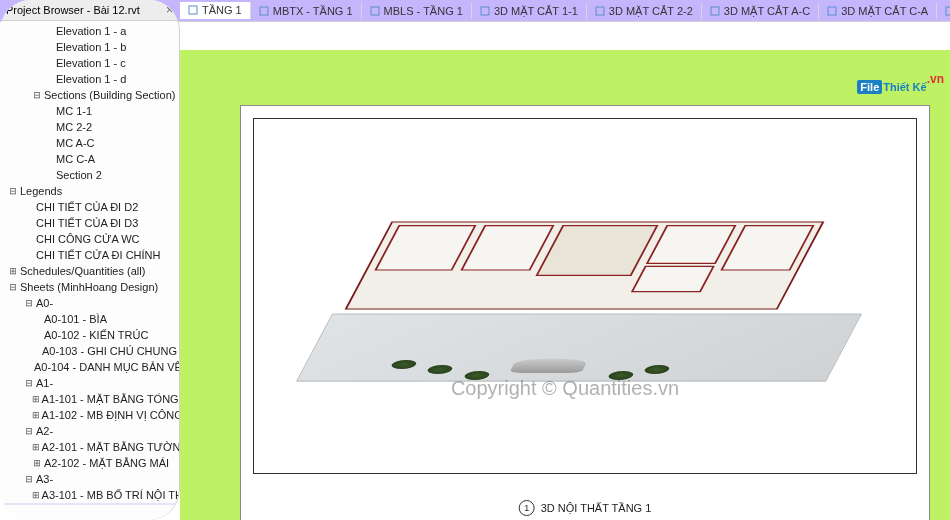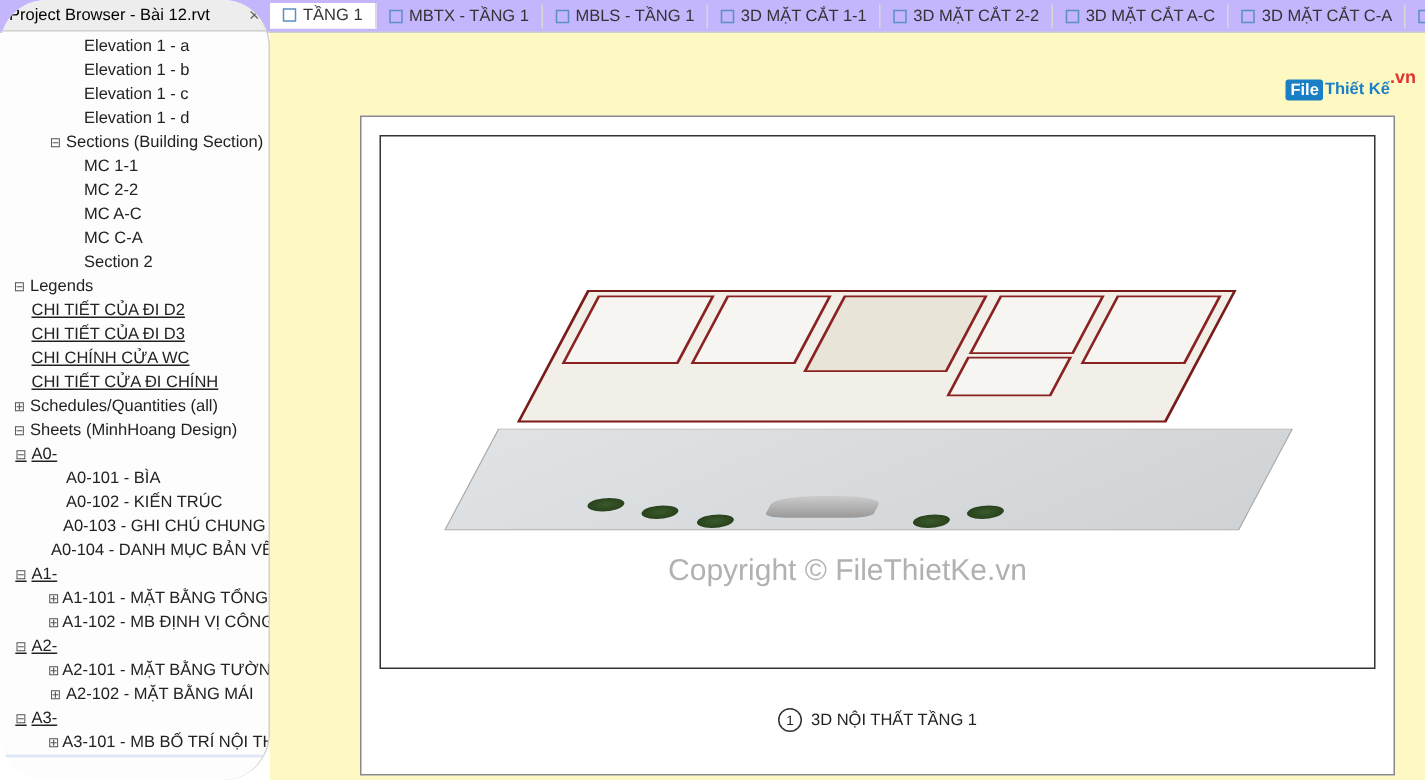--- a/index.html
+++ b/index.html
@@ -9,25 +9,25 @@
     .tab.active { background: #fff; border-bottom: 1px solid #fff; }
     .tab-icon { width: 10px; height: 10px; display: inline-block; }
     .main { display: flex; flex: 1; overflow: hidden; }
     .sidebar { width: 180px; border-right: 1px solid #d0d0d0; background: #fdfdfd; overflow-y: auto; overflow-x: hidden; position: absolute; top: 0; left: 0; bottom: 0; z-index: 5; border-radius: 31px; }
     .sidebar-header { background: #ededed; padding: 3px 6px; font-size: 11px; border-bottom: 1px solid #d0d0d0; display: flex; justify-content: space-between; align-items: center; }
     .close-x { cursor: pointer; color: #666; font-size: 12px; }
     .tree { padding: 2px 0 8px 0; }
     .tree-item { padding: 1px 2px 1px 6px; white-space: nowrap; cursor: pointer; color: #222; font-size: 10.5px; line-height: 14px; display: flex; align-items: center; }
     .tree-item.selected { background: #e0e8f5; font-weight: bold; }
     .indent-0 { padding-left: 8px; }
-    .indent-1 { padding-left: 9px; text-decoration: underline; }
+    .indent-1 { padding-left: 24px; }
     .indent-2 { padding-left: 32px; }
     .indent-3 { padding-left: 44px; }
     .expander { width: 10px; display: inline-block; text-align: center; color: #555; font-size: 9px; margin-right: 2px; }
-    .canvas-area { margin-left: 180px; flex: 1; background: #fef9c3; position: relative; overflow: hidden; }
+    .canvas-area { margin-left: 180px; flex: 1; background: #bef264; position: relative; overflow: hidden; margin-top: 28px; }
     .sheet { position: absolute; left: 60px; top: 55px; width: 690px; height: 440px; border: 1px solid #888; background: #fff; }
     .viewport-border { position: absolute; left: 12px; top: 12px; right: 12px; bottom: 70px; border: 1px solid #333; }
     .fp-render { position: absolute; left: 30px; top: 20px; right: 30px; bottom: 40px; }
     .view-title { position: absolute; bottom: 28px; left: 50%; transform: translateX(-50%); font-size: 14px; color: #222; display:flex; align-items:center; gap:6px; }
     .title-marker { width: 16px; height: 16px; border: 1px solid #333; border-radius: 50%; display: inline-flex; align-items: center; justify-content: center; font-size: 9px; }
     .watermark-center { position: absolute; left: 50%; top: 72%; transform: translate(-50%, -50%); font-size: 20px; color: rgba(100,100,100,0.5); pointer-events: none; white-space: nowrap; }
     .watermark-logo { position: absolute; right: 6px; top: 22px; font-size: 20px; font-weight: bold; pointer-events: none; }
     .wl-a { color: #1a7fc4; }
     .wl-b { color: #d33; font-size: 12px; vertical-align: super; }
     .wl-box { background:#1a7fc4; color:#fff; padding:1px 3px; border-radius:2px; margin-right:1px; }
@@ -96,21 +96,21 @@
       <div class="tree-item indent-1">
         <span class="expander"></span>
         <span>CHI TIẾT CỦA ĐI D2</span>
       </div>
       <div class="tree-item indent-1">
         <span class="expander"></span>
         <span>CHI TIẾT CỦA ĐI D3</span>
       </div>
       <div class="tree-item indent-1">
         <span class="expander"></span>
-        <span>CHI CHÍNH CỬA WC</span>
+        <span>CHI CÔNG CỬA WC</span>
       </div>
       <div class="tree-item indent-1">
         <span class="expander"></span>
         <span>CHI TIẾT CỬA ĐI CHÍNH</span>
       </div>
       <div class="tree-item indent-0">
         <span class="expander">⊞</span>
         <span>Schedules/Quantities (all)</span>
       </div>
       <div class="tree-item indent-0">
@@ -249,15 +249,15 @@
             <div class="shrub" style="left:54%;top:78%;"></div>
             <div class="shrub" style="left:60%;top:76%;"></div>
           </div>
         </div>
       </div>
       <div class="view-title">
         <span class="title-marker">1</span>
         <span>3D NỘI THẤT TẦNG 1</span>
       </div>
     </div>
-    <div class="watermark-center">Copyright © FileThietKe.vn</div>
+    <div class="watermark-center">Copyright © Quantities.vn</div>
   </div>
 </div>
 
 </body></html>

